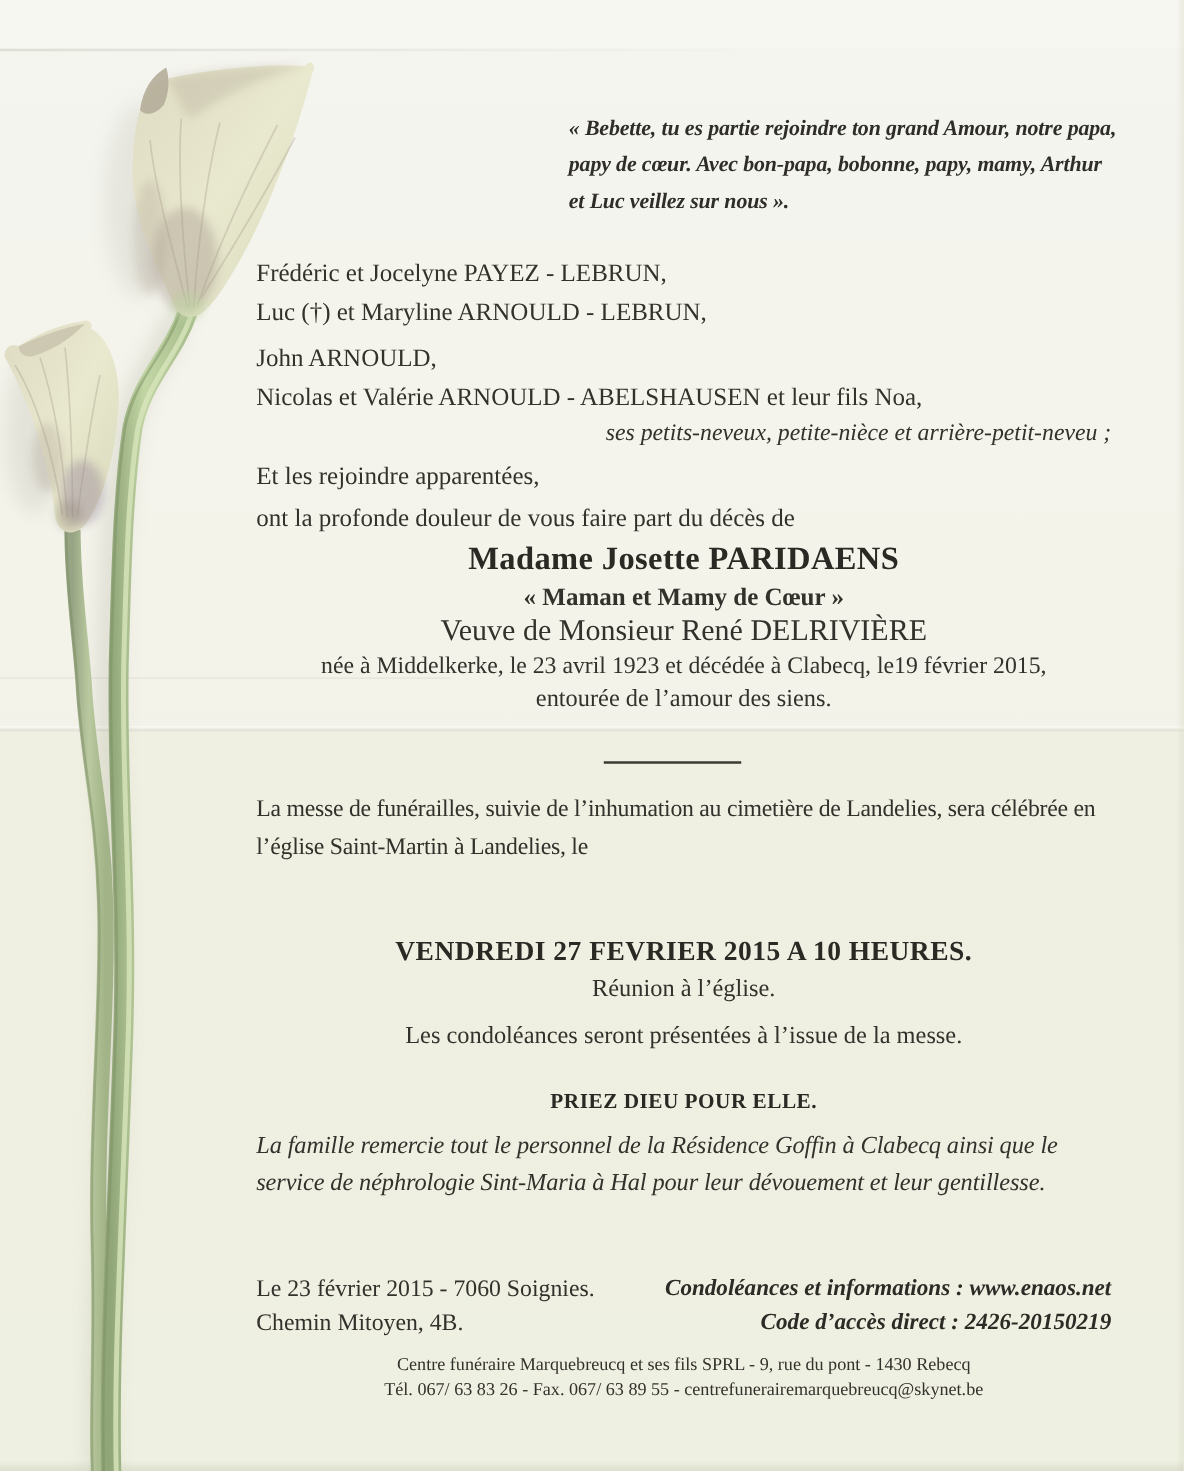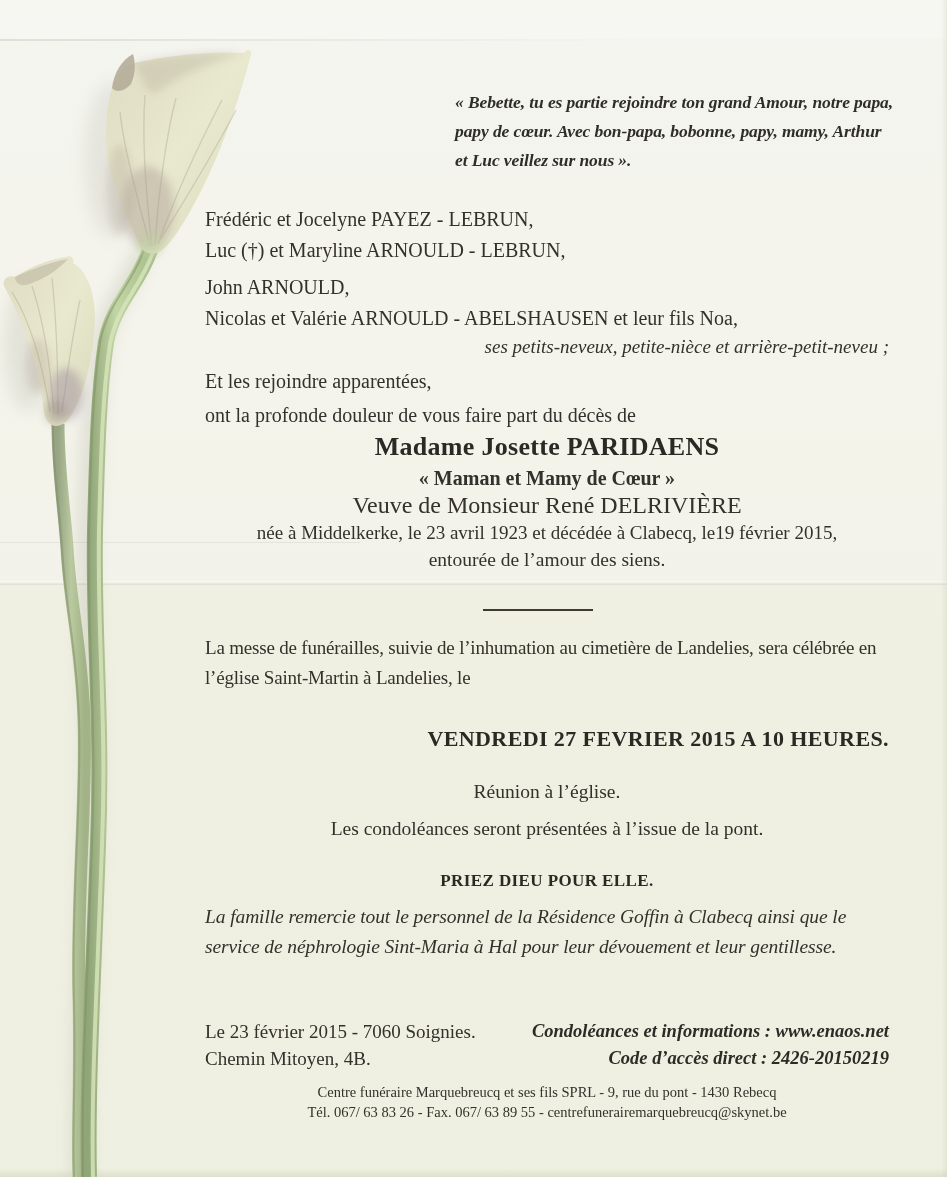--- a/index.html
+++ b/index.html
@@ -36,21 +36,21 @@
   .relation-right{text-align:right;font-style:italic;font-size:19px;line-height:26px;}
   .mt6{margin-top:6px;} .mt3{margin-top:3px;}
   .deceased{left:205px;top:430px;width:684px;text-align:center;}
   .d-name{font-size:26px;font-weight:bold;line-height:34px;letter-spacing:.3px;color:#2b2924;}
   .d-epithet{font-size:20px;font-weight:bold;line-height:28px;}
   .d-widow{font-size:24px;line-height:27px;}
   .d-life1{margin-top:0;font-size:19px;line-height:27px;white-space:nowrap;}
   .d-life2{font-size:19.5px;line-height:27px;}
   .divider{left:483px;top:609px;width:110px;height:2px;background:#3c3a33;}
   .mass{left:205px;top:633px;width:688px;font-size:19px;line-height:30px;letter-spacing:-.2px;}
-  .datetime{left:205px;top:726px;width:684px;text-align:right;font-size:22px;font-weight:bold;letter-spacing:.4px;color:#2b2924;}
+  .datetime{left:205px;top:748px;width:684px;text-align:center;font-size:22px;font-weight:bold;letter-spacing:.4px;color:#2b2924;}
   .centerline{left:205px;width:684px;text-align:center;font-size:19.5px;line-height:28px;}
   .meeting{top:778px;} .condnote{top:815px;}
   .prayer{left:205px;top:871px;width:684px;text-align:center;font-size:17px;font-weight:bold;letter-spacing:.4px;color:#2b2924;}
   .thanks{left:205px;top:902px;width:692px;font-style:italic;font-size:19.5px;line-height:30px;letter-spacing:-.1px;}
   .closing{left:205px;top:1018px;width:684px;display:flex;justify-content:space-between;align-items:flex-start;}
   .c-left{font-size:19px;line-height:27px;}
   .c-right{font-size:18.5px;line-height:27px;font-weight:bold;font-style:italic;text-align:right;color:#2d2b26;}
   .fhome{left:205px;top:1083px;width:684px;text-align:center;font-size:14.5px;line-height:19.5px;}
 </style>
 </head>
@@ -161,21 +161,21 @@
     <div class="d-widow">Veuve de Monsieur René DELRIVIÈRE</div>
     <div class="d-life1">née à Middelkerke, le 23 avril 1923 et décédée à Clabecq, le19 février 2015,</div>
     <div class="d-life2">entourée de l’amour des siens.</div>
   </div>
 
   <div class="abs divider"></div>
 
   <div class="abs mass">La messe de funérailles, suivie de l’inhumation au cimetière de Landelies, sera célébrée en l’église Saint-Martin à Landelies, le</div>
   <div class="abs datetime">VENDREDI 27 FEVRIER 2015 A 10 HEURES.</div>
   <div class="abs centerline meeting">Réunion à l’église.</div>
-  <div class="abs centerline condnote">Les condoléances seront présentées à l’issue de la pont.</div>
+  <div class="abs centerline condnote">Les condoléances seront présentées à l’issue de la messe.</div>
   <div class="abs prayer">PRIEZ DIEU POUR ELLE.</div>
   <div class="abs thanks">La famille remercie tout le personnel de la Résidence Goffin à Clabecq ainsi que le service de néphrologie Sint-Maria à Hal pour leur dévouement et leur gentillesse.</div>
 
   <div class="abs closing">
     <div class="c-left">
       <div>Le 23 février 2015 - 7060 Soignies.</div>
       <div>Chemin Mitoyen, 4B.</div>
     </div>
     <div class="c-right">
       <div>Condoléances et informations : www.enaos.net</div>

